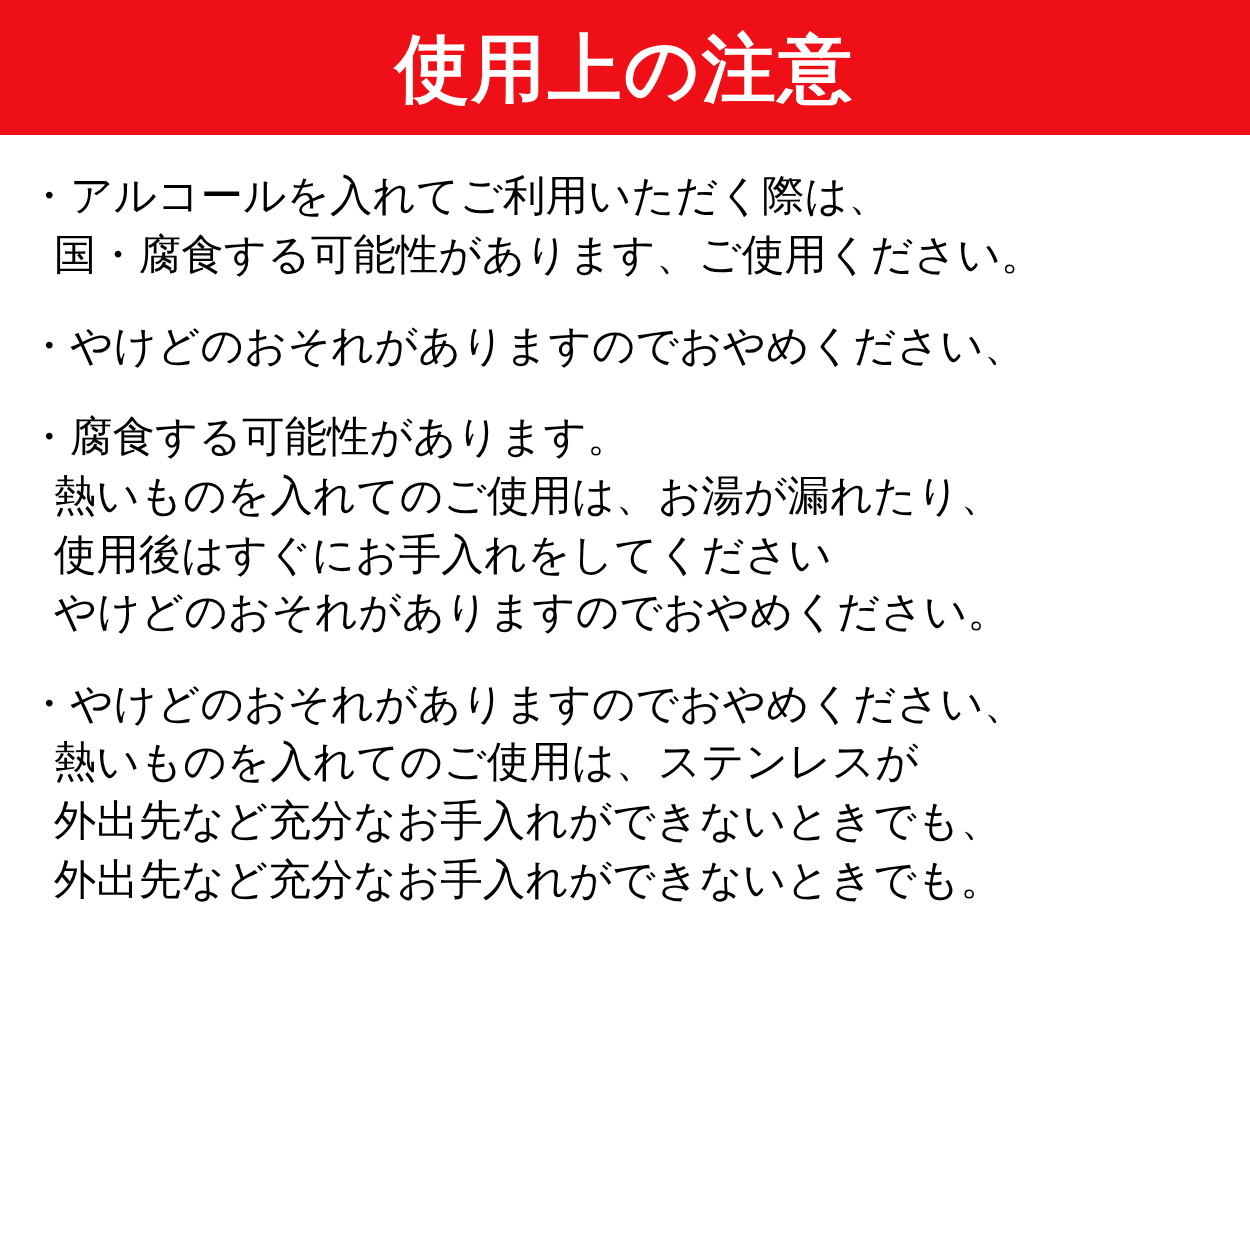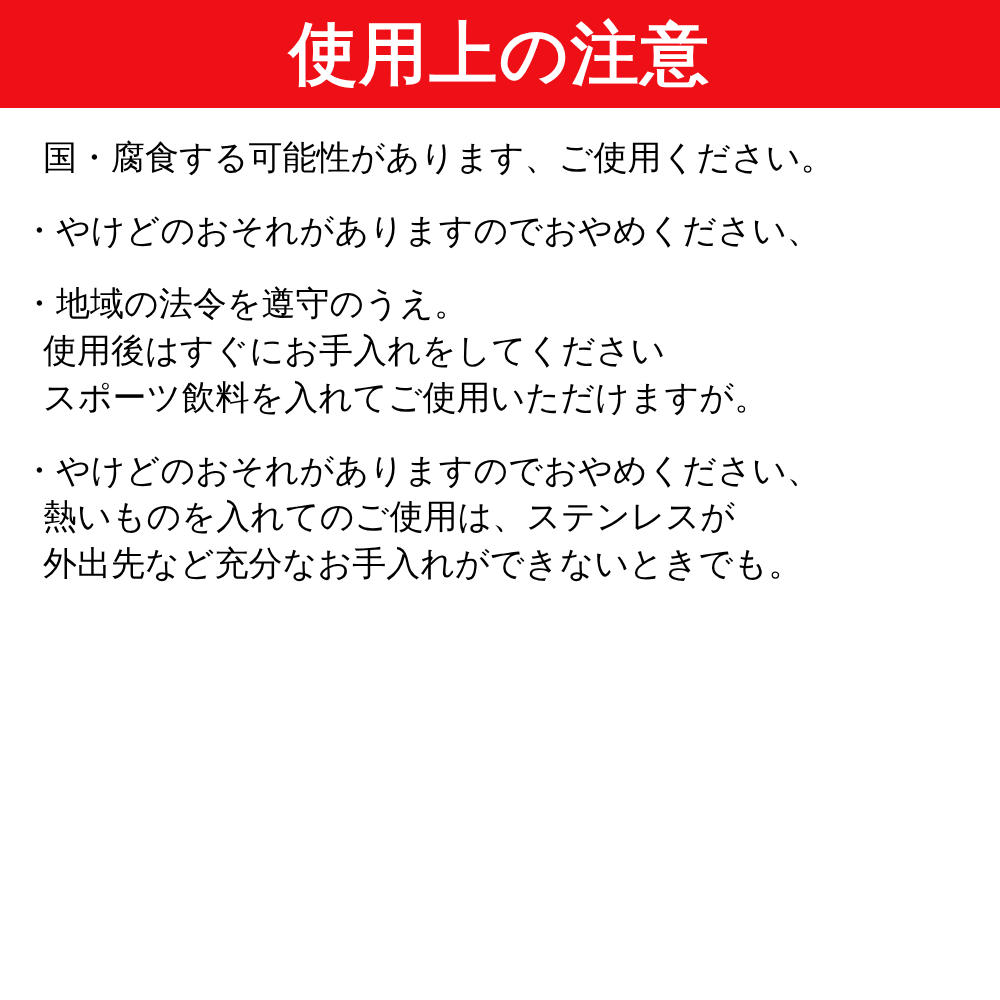--- a/index.html
+++ b/index.html
@@ -24,21 +24,21 @@
     width: 1000px;
     height: 108px;
     background: #ef1017;
     display: flex;
     align-items: center;
     justify-content: center;
     box-sizing: border-box;
   }
   .header-title {
     color: #ffffff;
-    font-size: 68px;
+    font-size: 59px;
     font-weight: bold;
     letter-spacing: 2px;
     line-height: 1;
     white-space: nowrap;
     font-family: "DejaVu Sans", "Liberation Sans", sans-serif;
   }
   .notes {
     padding: 26px 24px 0 22px;
     box-sizing: border-box;
   }
@@ -65,33 +65,36 @@
 
 <div class="page">
 
   <div class="header-band">
     <div class="header-title">使用上の注意</div>
   </div>
 
   <div class="notes">
 
     <div class="note-block">
+      <div class="note-line first">・アルコールを入れてご利用いただく際は、</div>
       <div class="note-line cont">国・腐食する可能性があります、ご使用ください。</div>
     </div>
 
     <div class="note-block">
       <div class="note-line first">・やけどのおそれがありますのでおやめください、</div>
     </div>
 
     <div class="note-block">
-      <div class="note-line first">・地域の法令を遵守のうえ。</div>
+      <div class="note-line first">・腐食する可能性があります。</div>
+      <div class="note-line cont">熱いものを入れてのご使用は、お湯が漏れたり、</div>
       <div class="note-line cont">使用後はすぐにお手入れをしてください</div>
-      <div class="note-line cont">スポーツ飲料を入れてご使用いただけますが。</div>
+      <div class="note-line cont">やけどのおそれがありますのでおやめください。</div>
     </div>
 
     <div class="note-block">
       <div class="note-line first">・やけどのおそれがありますのでおやめください、</div>
       <div class="note-line cont">熱いものを入れてのご使用は、ステンレスが</div>
+      <div class="note-line cont">外出先など充分なお手入れができないときでも、</div>
       <div class="note-line cont">外出先など充分なお手入れができないときでも。</div>
     </div>
 
   </div>
 </div>
 
 </body></html>

